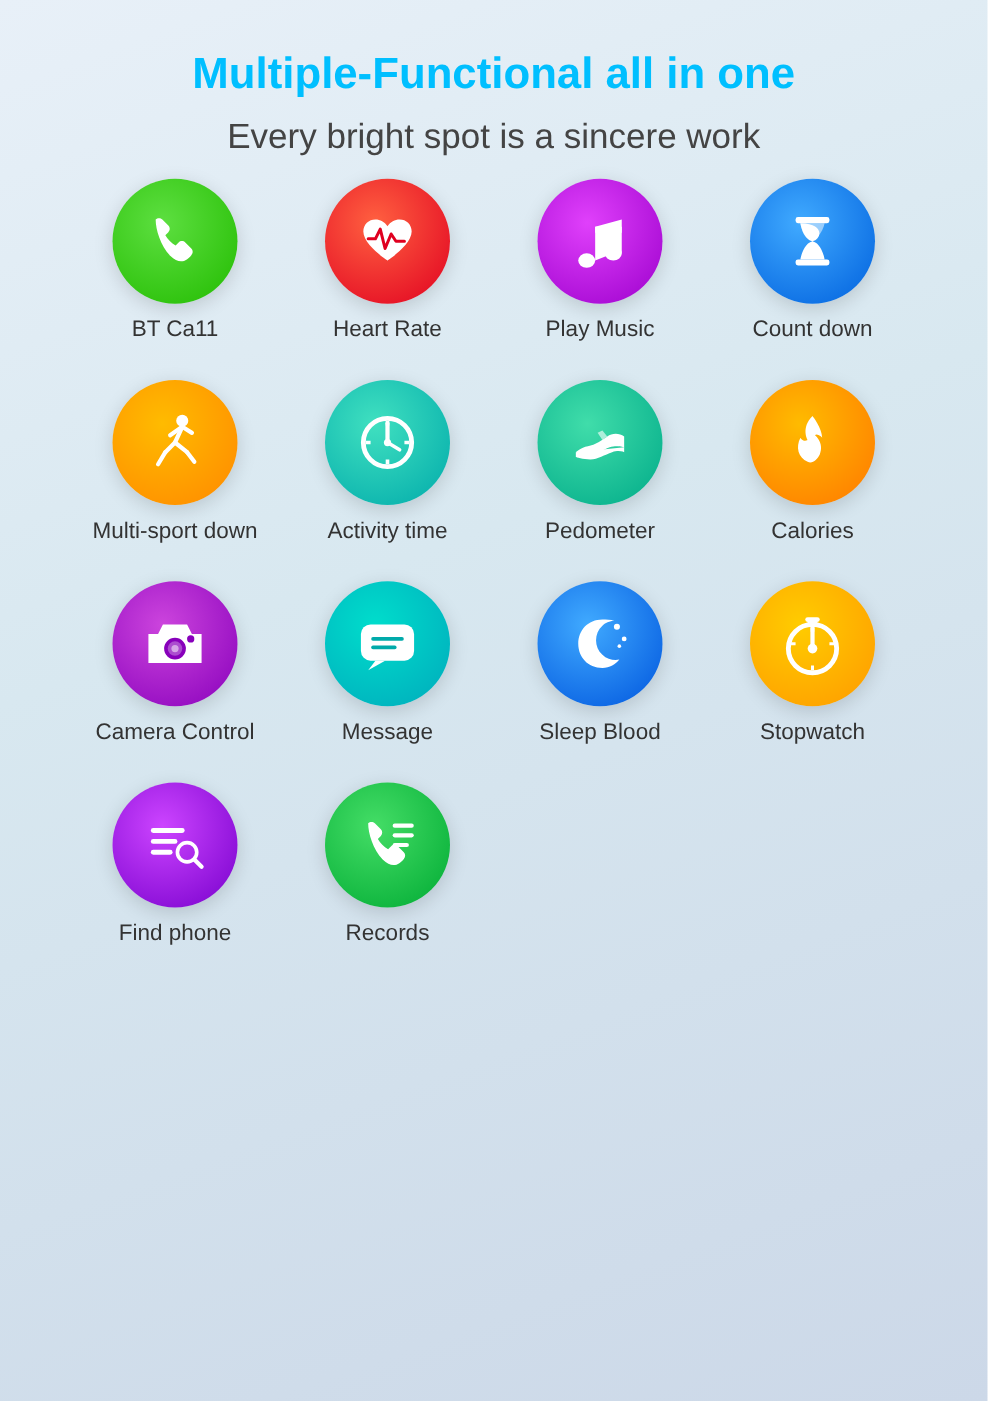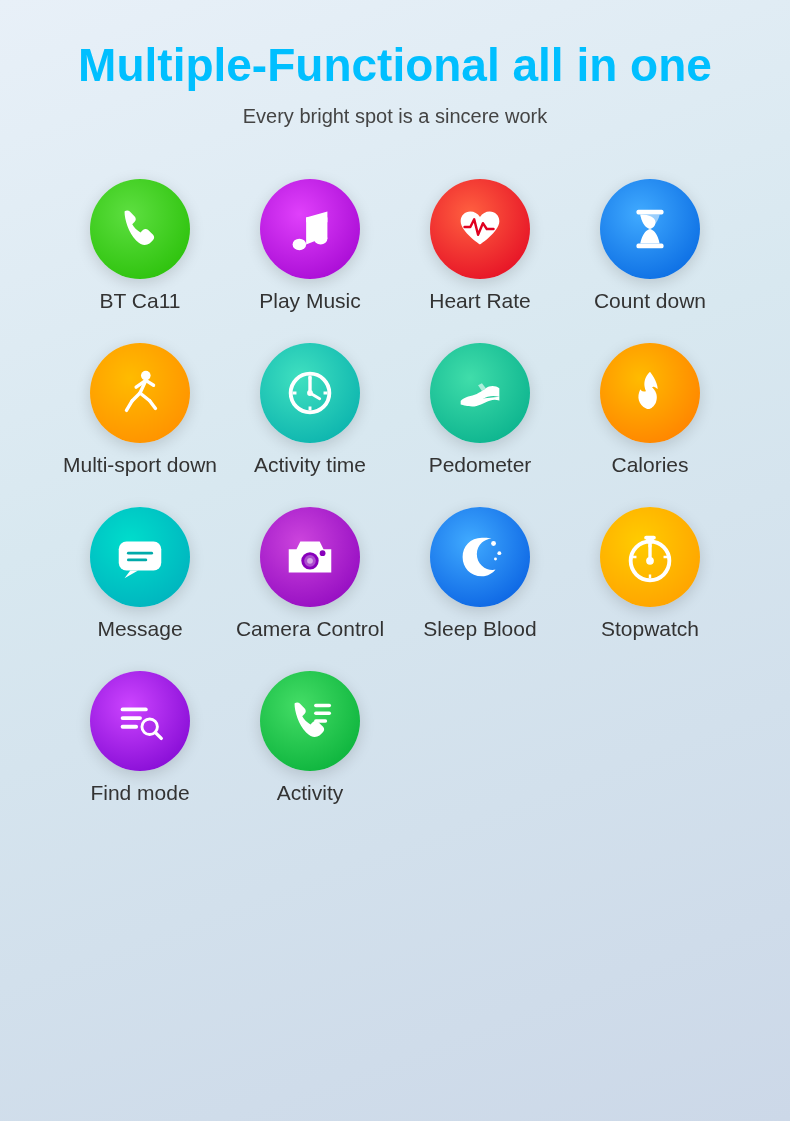--- a/index.html
+++ b/index.html
@@ -7,32 +7,32 @@
       width: 790px;
       min-height: 1121px;
       background: linear-gradient(160deg, #e8f0f8 0%, #d8e8f0 40%, #ccd8e8 100%);
       font-family: 'Arial', sans-serif;
       display: flex;
       flex-direction: column;
       align-items: center;
       padding: 40px 20px 40px;
     }
     .main-title {
-      font-size: 46px;
+      font-size: 35px;
       font-weight: 900;
       color: #00bfff;
       text-align: center;
       margin-bottom: 14px;
       line-height: 1.1;
     }
     .subtitle {
-      font-size: 20px;
+      font-size: 28px;
       color: #444;
       text-align: center;
-      margin-bottom: 51px;
+      margin-bottom: 18px;
       font-weight: 400;
     }
     .grid {
       display: grid;
       grid-template-columns: repeat(4, 160px);
       gap: 30px 10px;
       justify-content: center;
       width: 100%;
     }
     .feature-item {
@@ -48,21 +48,21 @@
       display: flex;
       align-items: center;
       justify-content: center;
       font-size: 42px;
       color: white;
       box-shadow: 0 4px 15px rgba(0,0,0,0.15);
       position: relative;
       overflow: hidden;
     }
     .feature-label {
-      font-size: 21px;
+      font-size: 18px;
       color: #333;
       text-align: left;
       font-weight: 400;
     }
 
     
     .bg-btcall { background: radial-gradient(circle at 40% 35%, #5ddf40, #22bb00); }
     
     .bg-music { background: radial-gradient(circle at 40% 35%, #e040fb, #9c00cc); }
     
@@ -108,42 +108,42 @@
 
 <div class="grid">
 
   <div class="feature-item">
     <div class="icon-circle bg-btcall">
       <svg viewBox="0 0 60 60" fill="white" xmlns="http://www.w3.org/2000/svg">
         <path d="M14 12c1.5-1.5 4-1.5 5.5 0l5 5c1.5 1.5 1.5 4 0 5.5l-2.5 2.5c2 3.5 5 6.5 8.5 8.5l2.5-2.5c1.5-1.5 4-1.5 5.5 0l5 5c1.5 1.5 1.5 4 0 5.5C40 46 34 50 26 42S14 20 14 12z"></path>
       </svg>
     </div>
     <span class="feature-label">BT  Ca11</span>
+  </div>
+
+  <div class="feature-item">
+    <div class="icon-circle bg-heart">
+      <svg viewBox="0 0 60 60" fill="none" xmlns="http://www.w3.org/2000/svg">
+        <path d="M30 46 C30 46 10 33 10 22 C10 16 14.5 12 20 12 C24 12 27.5 14 30 17.5 C32.5 14 36 12 40 12 C45.5 12 50 16 50 22 C50 33 30 46 30 46Z" fill="white"></path>
+        <polyline points="14,28 20,28 24,20 28,36 33,24 37,30 44,30" stroke="#e00020" stroke-width="2.5" fill="none" stroke-linecap="round" stroke-linejoin="round"></polyline>
+      </svg>
+    </div>
+    <span class="feature-label">Heart Rate</span>
   </div>
 
   <div class="feature-item">
     <div class="icon-circle bg-music">
       <svg viewBox="0 0 60 60" fill="white" xmlns="http://www.w3.org/2000/svg">
         <ellipse cx="19" cy="46" rx="7" ry="6"></ellipse>
         <ellipse cx="41" cy="40" rx="7" ry="6"></ellipse>
         <polygon points="26,46 26,18 48,12 48,40 41,40" fill="white"></polygon>
         <rect x="26" y="18" width="22" height="5" fill="white"></rect>
       </svg>
     </div>
     <span class="feature-label">Play Music</span>
-  </div>
-
-  <div class="feature-item">
-    <div class="icon-circle bg-heart">
-      <svg viewBox="0 0 60 60" fill="none" xmlns="http://www.w3.org/2000/svg">
-        <path d="M30 46 C30 46 10 33 10 22 C10 16 14.5 12 20 12 C24 12 27.5 14 30 17.5 C32.5 14 36 12 40 12 C45.5 12 50 16 50 22 C50 33 30 46 30 46Z" fill="white"></path>
-        <polyline points="14,28 20,28 24,20 28,36 33,24 37,30 44,30" stroke="#e00020" stroke-width="2.5" fill="none" stroke-linecap="round" stroke-linejoin="round"></polyline>
-      </svg>
-    </div>
-    <span class="feature-label">Heart Rate</span>
   </div>
 
   <div class="feature-item">
     <div class="icon-circle bg-countdown">
       <svg viewBox="0 0 60 60" fill="white" xmlns="http://www.w3.org/2000/svg">
 
         <rect x="16" y="10" width="28" height="5" rx="2"></rect>
         <rect x="16" y="45" width="28" height="5" rx="2"></rect>
         <path d="M20 15 C20 15 22 28 30 30 C38 32 40 45 40 45 L20 45 C20 45 22 32 30 30 C38 28 40 15 20 15Z"></path>
         <path d="M20 15 L40 15 C40 15 38 26 30 28 C22 30 20 15 20 15Z" fill="rgba(255,255,255,0.5)"></path>
@@ -201,42 +201,42 @@
     <div class="icon-circle bg-calories">
       <svg viewBox="0 0 60 60" fill="white" xmlns="http://www.w3.org/2000/svg">
 
         <path d="M30 8 C30 8 38 18 38 26 C38 26 34 22 32 24 C32 24 40 30 36 40 C34 44 30 48 26 46 C18 42 16 34 20 26 C20 26 22 30 26 28 C26 28 20 18 30 8Z"></path>
       </svg>
     </div>
     <span class="feature-label">Calories</span>
   </div>
 
   <div class="feature-item">
-    <div class="icon-circle bg-message">
-      <svg viewBox="0 0 60 60" fill="white" xmlns="http://www.w3.org/2000/svg">
-        <rect x="8" y="14" width="44" height="30" rx="8" ry="8"></rect>
-        <path d="M20 44 L14 52 L28 44Z" fill="white"></path>
-        <line x1="18" y1="26" x2="42" y2="26" stroke="#00aaaa" stroke-width="3" stroke-linecap="round"></line>
-        <line x1="18" y1="33" x2="36" y2="33" stroke="#00aaaa" stroke-width="3" stroke-linecap="round"></line>
-      </svg>
-    </div>
-    <span class="feature-label">Message</span>
-  </div>
-
-  <div class="feature-item">
     <div class="icon-circle bg-camera">
       <svg viewBox="0 0 60 60" fill="white" xmlns="http://www.w3.org/2000/svg">
         <path d="M8 22 L8 46 L52 46 L52 22 L44 22 L40 14 L20 14 L16 22 Z"></path>
         <circle cx="30" cy="34" r="9" fill="#8800bb"></circle>
         <circle cx="30" cy="34" r="6" fill="white" opacity="0.3"></circle>
         <circle cx="30" cy="34" r="3" fill="white" opacity="0.5"></circle>
         <circle cx="43" cy="26" r="3" fill="#8800bb"></circle>
       </svg>
     </div>
     <span class="feature-label">Camera Control</span>
+  </div>
+
+  <div class="feature-item">
+    <div class="icon-circle bg-message">
+      <svg viewBox="0 0 60 60" fill="white" xmlns="http://www.w3.org/2000/svg">
+        <rect x="8" y="14" width="44" height="30" rx="8" ry="8"></rect>
+        <path d="M20 44 L14 52 L28 44Z" fill="white"></path>
+        <line x1="18" y1="26" x2="42" y2="26" stroke="#00aaaa" stroke-width="3" stroke-linecap="round"></line>
+        <line x1="18" y1="33" x2="36" y2="33" stroke="#00aaaa" stroke-width="3" stroke-linecap="round"></line>
+      </svg>
+    </div>
+    <span class="feature-label">Message</span>
   </div>
 
   <div class="feature-item">
     <div class="icon-circle bg-sleep">
       <svg viewBox="0 0 60 60" fill="white" xmlns="http://www.w3.org/2000/svg">
 
         <path d="M32 10 C20 10 12 19 12 30 C12 41 20 50 32 50 C38 50 43 47 46 43 C42 44 36 43 32 39 C25 33 25 21 32 15 C34 13 38 11 42 11 C39 10 35 10 32 10Z"></path>
 
         <circle cx="44" cy="16" r="2.5"></circle>
         <circle cx="50" cy="26" r="2"></circle>
@@ -274,29 +274,29 @@
     <div class="icon-circle bg-findphone">
       <svg viewBox="0 0 60 60" fill="white" xmlns="http://www.w3.org/2000/svg">
 
         <line x1="12" y1="18" x2="36" y2="18" stroke="white" stroke-width="4" stroke-linecap="round"></line>
         <line x1="12" y1="27" x2="30" y2="27" stroke="white" stroke-width="4" stroke-linecap="round"></line>
         <line x1="12" y1="36" x2="26" y2="36" stroke="white" stroke-width="4" stroke-linecap="round"></line>
         <circle cx="40" cy="36" r="8" stroke="white" stroke-width="3" fill="none"></circle>
         <line x1="46" y1="42" x2="52" y2="48" stroke="white" stroke-width="3.5" stroke-linecap="round"></line>
       </svg>
     </div>
-    <span class="feature-label">Find mode</span>
+    <span class="feature-label">Find phone</span>
   </div>
 
   <div class="feature-item">
     <div class="icon-circle bg-records">
       <svg viewBox="0 0 60 60" fill="white" xmlns="http://www.w3.org/2000/svg">
 
         <path d="M14 12c1.5-1.5 4-1.5 5.5 0l5 5c1.5 1.5 1.5 4 0 5.5l-2.5 2.5c2 3.5 5 6.5 8.5 8.5l2.5-2.5c1.5-1.5 4-1.5 5.5 0l5 5c1.5 1.5 1.5 4 0 5.5C40 46 34 50 26 42S14 20 14 12z"></path>
         <line x1="36" y1="14" x2="50" y2="14" stroke="white" stroke-width="3.5" stroke-linecap="round"></line>
         <line x1="36" y1="22" x2="50" y2="22" stroke="white" stroke-width="3.5" stroke-linecap="round"></line>
         <line x1="36" y1="30" x2="46" y2="30" stroke="white" stroke-width="3.5" stroke-linecap="round"></line>
       </svg>
     </div>
-    <span class="feature-label">Activity</span>
+    <span class="feature-label">Records</span>
   </div>
 
 </div>
 
 </body></html>

